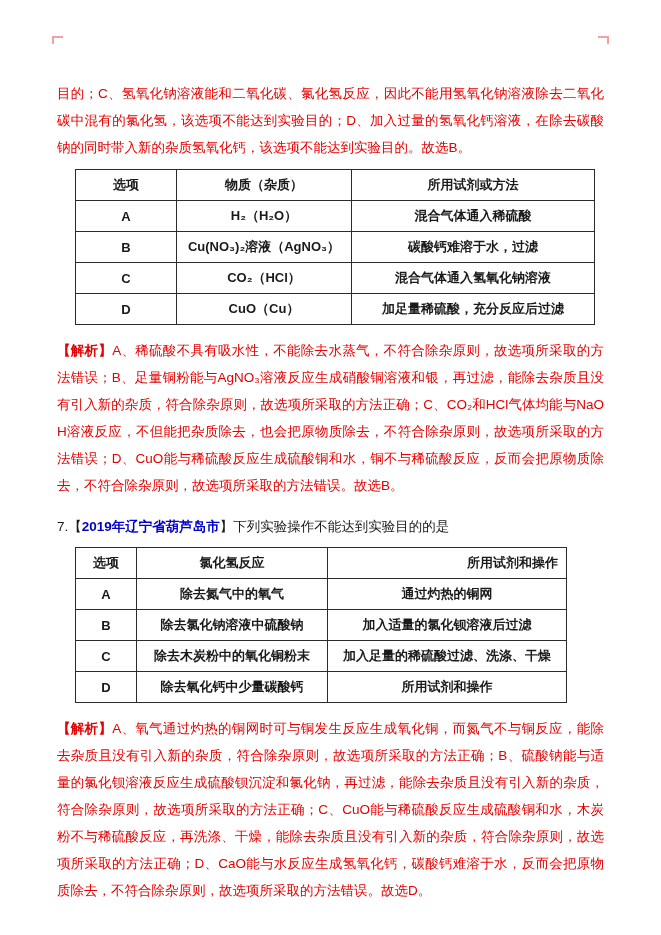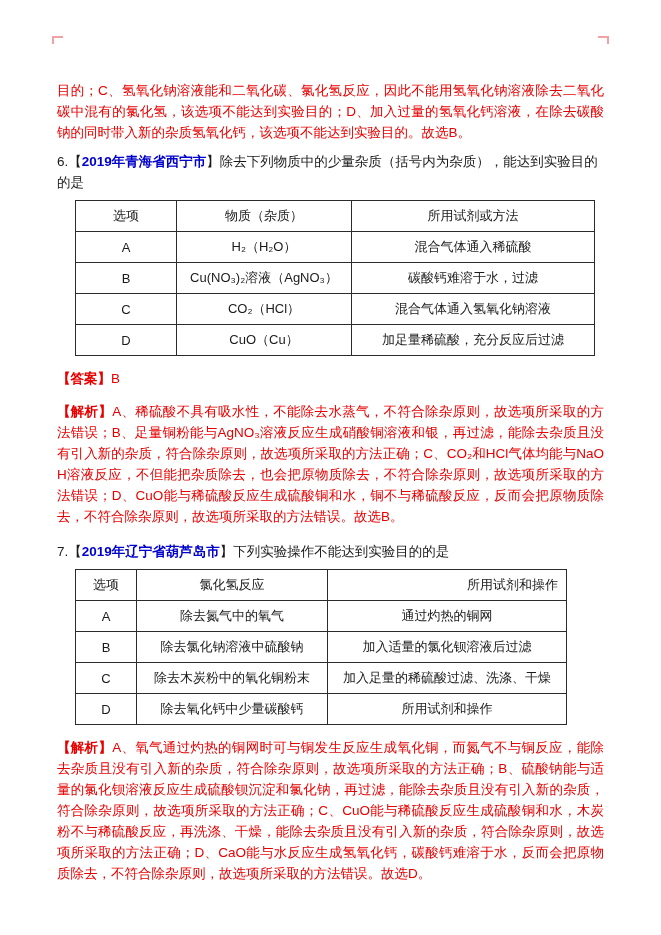--- a/index.html
+++ b/index.html
@@ -13,42 +13,42 @@
     overflow: hidden;
   }
   .content {
     position: absolute;
     left: 57px;
     top: 80px;
     width: 547px;
   }
   .para {
     font-size: 13.5px;
-    line-height: 21px;
+    line-height: 27px;
     text-align: justify;
     margin: 0 0 8px 0;
     word-break: break-all;
   }
   .red  { color: #e60000; }
   .blue { color: #0000cc; }
   .bold { font-weight: bold; }
   .stem { margin: 4px 0 7px 0; text-align: left; }
   .qtable {
     border-collapse: collapse;
     margin: 2px 0 12px 18px;
     font-size: 13px;
     color: #1a1a1a;
   }
   .qtable td, .qtable th {
     border: 1px solid #2b2b2b;
     height: 28px;
     padding: 1px 8px;
     text-align: center;
     vertical-align: middle;
-    font-weight: normal;
+    font-weight: bold;
   }
   .t1 .c0 { width: 84px; }
   .t1 .c1 { width: 158px; }
   .t1 .c2 { width: 226px; }
   .t2 .c0 { width: 44px; }
   .t2 .c1 { width: 174px; }
   .t2 .c2 { width: 222px; text-align: right; }
   .answer-line { margin: 2px 0 6px 0; }
   .analysis { margin: 12px 0 14px 0; }
   .crop-mark {
@@ -64,21 +64,20 @@
 <body>
 
 <div class="page">
   <div class="crop-mark left"></div>
   <div class="crop-mark right"></div>
 
   <div class="content">
 
     <p class="para red">目的；C、氢氧化钠溶液能和二氧化碳、氯化氢反应，因此不能用氢氧化钠溶液除去二氧化碳中混有的氯化氢，该选项不能达到实验目的；D、加入过量的氢氧化钙溶液，在除去碳酸钠的同时带入新的杂质氢氧化钙，该选项不能达到实验目的。故选B。</p>
 
-    <p class="para stem"><span>6.【</span><span class="blue bold">2019年青海省西宁市</span><span>】除去下列物质中的少量杂质（括号内为杂质），能达到实验目的的是</span></p>
 
     <table class="qtable t1">
       <tbody>
           <tr>
         <th class="c0">选项</th>
         <th class="c1">物质（杂质）</th>
         <th class="c2">所用试剂或方法</th>
       </tr>
       <tr>
         <td>A</td>
@@ -96,21 +95,20 @@
         <td>混合气体通入氢氧化钠溶液</td>
       </tr>
       <tr>
         <td>D</td>
         <td>CuO（Cu）</td>
         <td>加足量稀硫酸，充分反应后过滤</td>
       </tr>
     </tbody>
       </table>
 
-    <p class="para red answer-line"><span class="bold">【答案】</span><span>B</span></p>
 
     <p class="para red analysis"><span class="bold">【解析】</span><span>A、稀硫酸不具有吸水性，不能除去水蒸气，不符合除杂原则，故选项所采取的方法错误；B、足量铜粉能与AgNO₃溶液反应生成硝酸铜溶液和银，再过滤，能除去杂质且没有引入新的杂质，符合除杂原则，故选项所采取的方法正确；C、CO₂和HCl气体均能与NaOH溶液反应，不但能把杂质除去，也会把原物质除去，不符合除杂原则，故选项所采取的方法错误；D、CuO能与稀硫酸反应生成硫酸铜和水，铜不与稀硫酸反应，反而会把原物质除去，不符合除杂原则，故选项所采取的方法错误。故选B。</span></p>
 
     <p class="para stem"><span>7.【</span><span class="blue bold">2019年辽宁省葫芦岛市</span><span>】下列实验操作不能达到实验目的的是</span></p>
 
     <table class="qtable t2">
       <tbody>
           <tr>
         <th class="c0">选项</th>
         <th class="c1">氯化氢反应</th>

